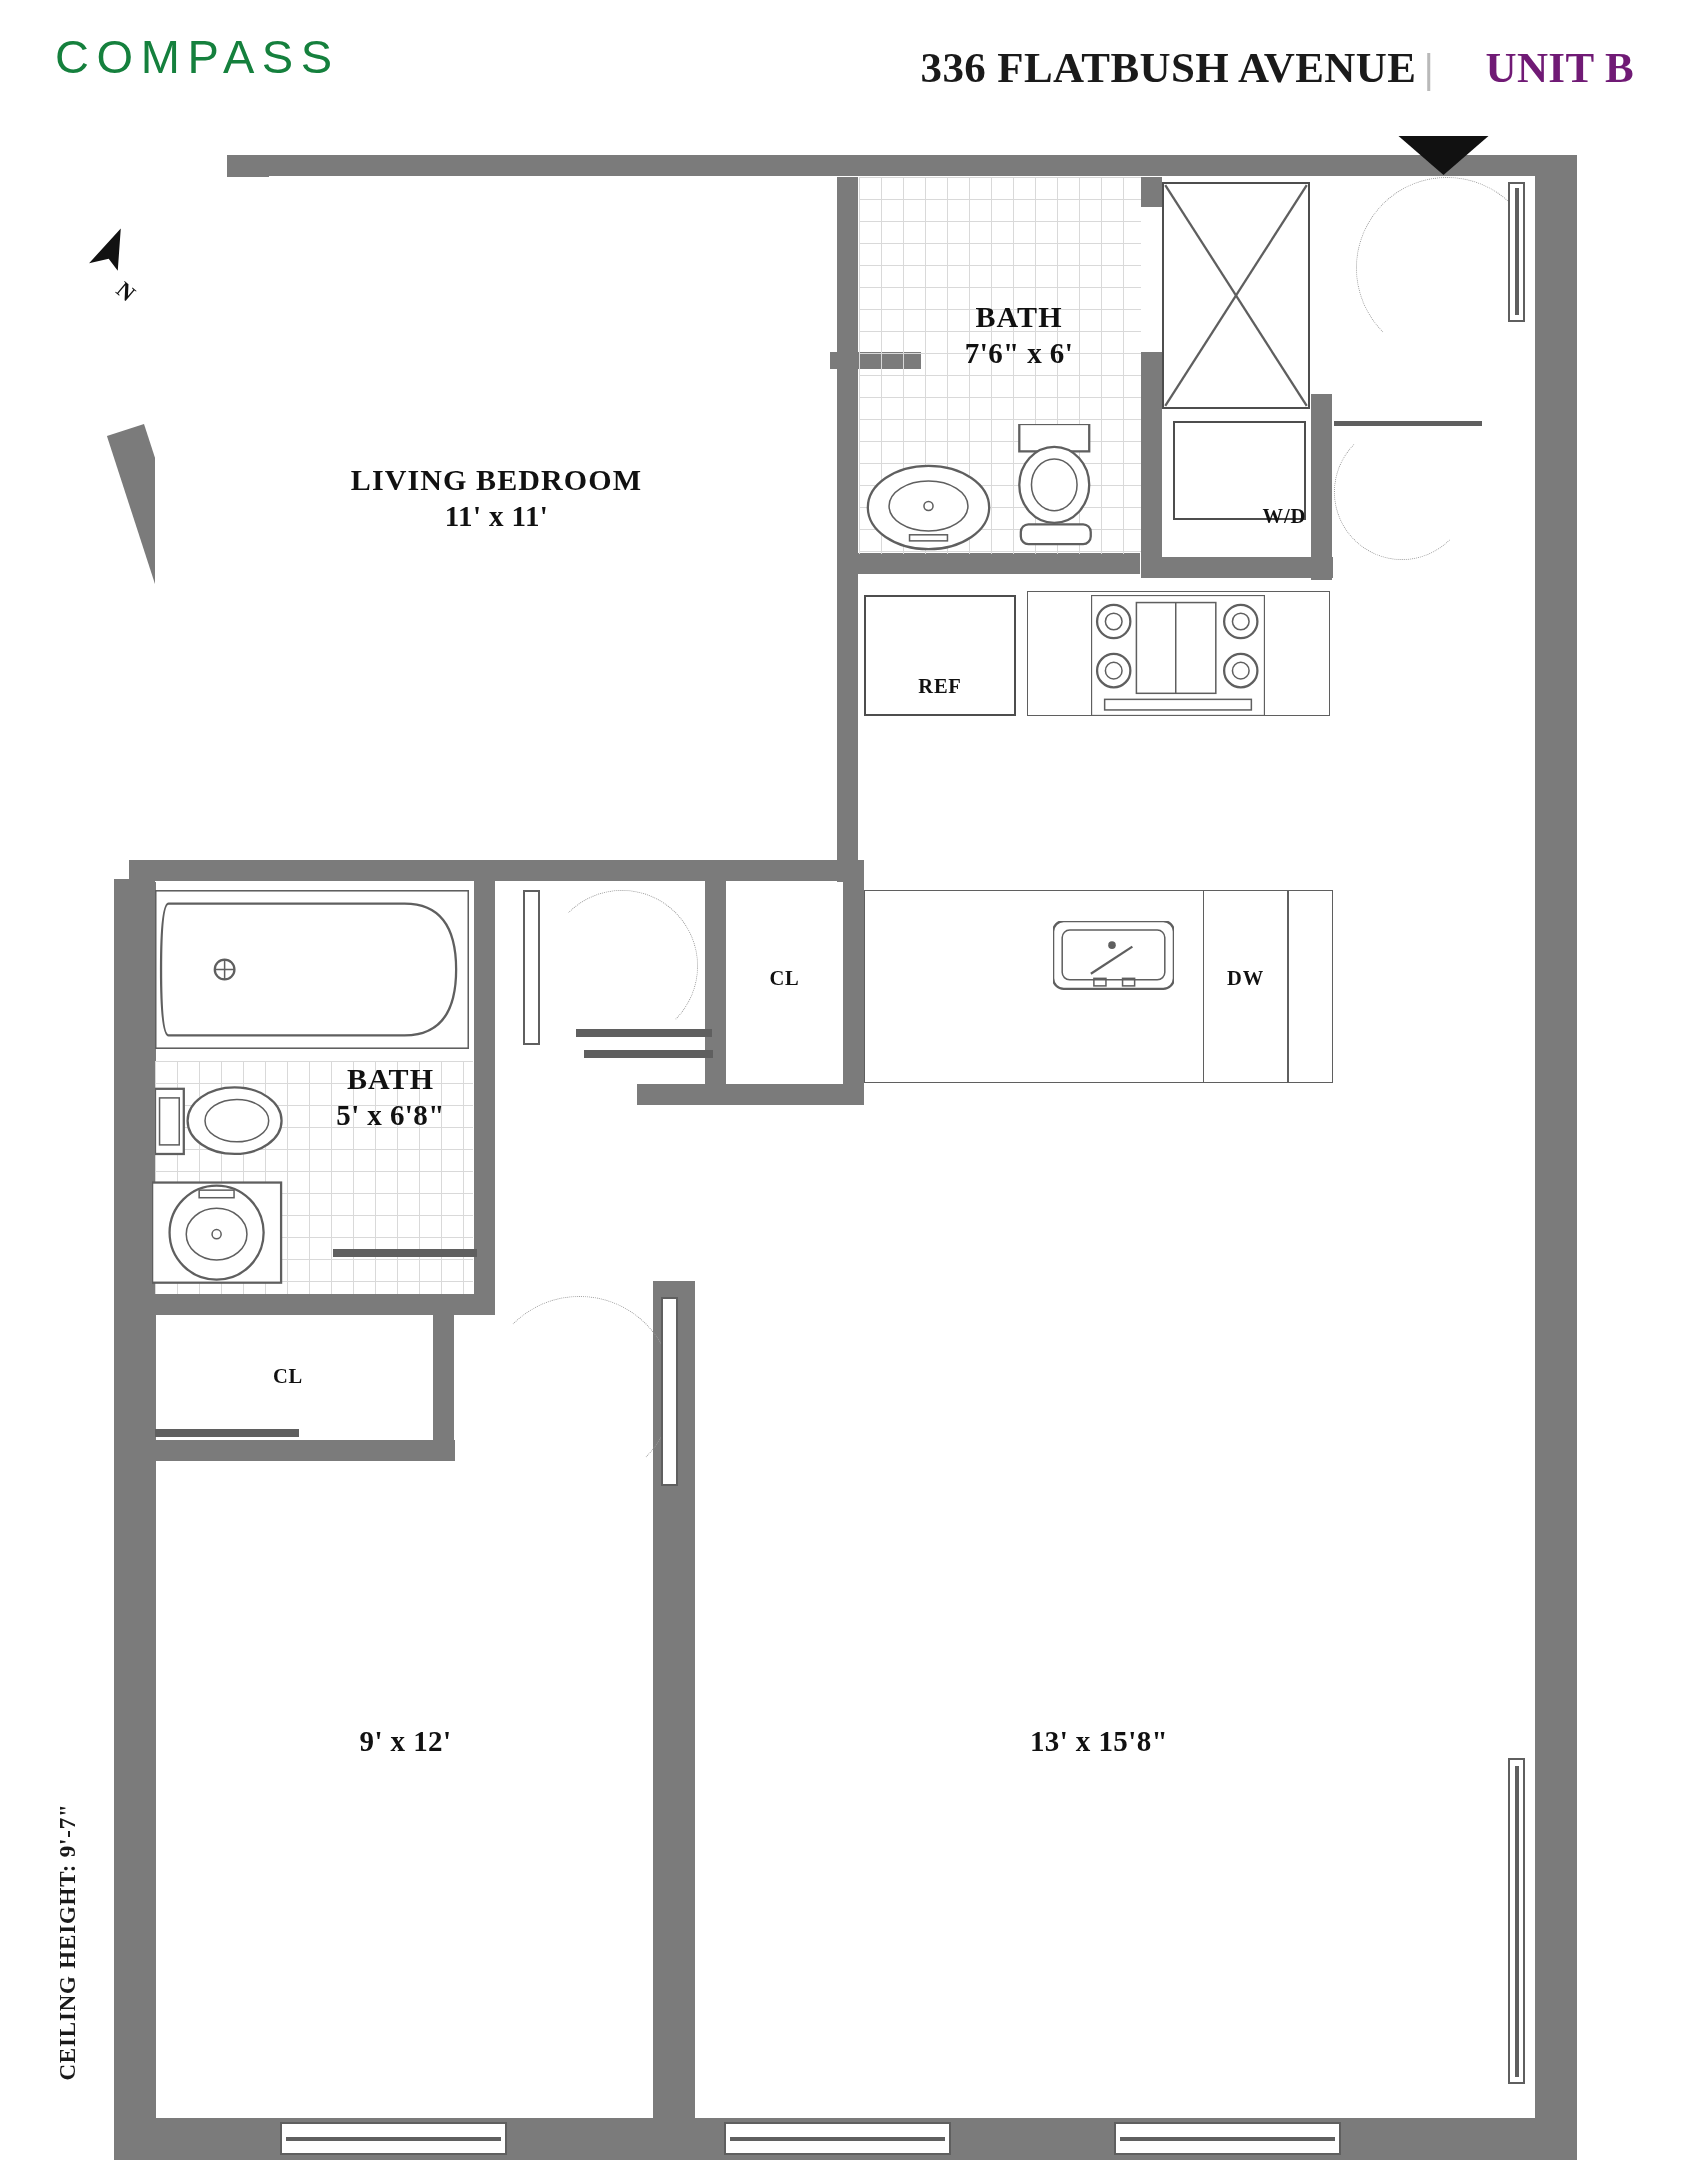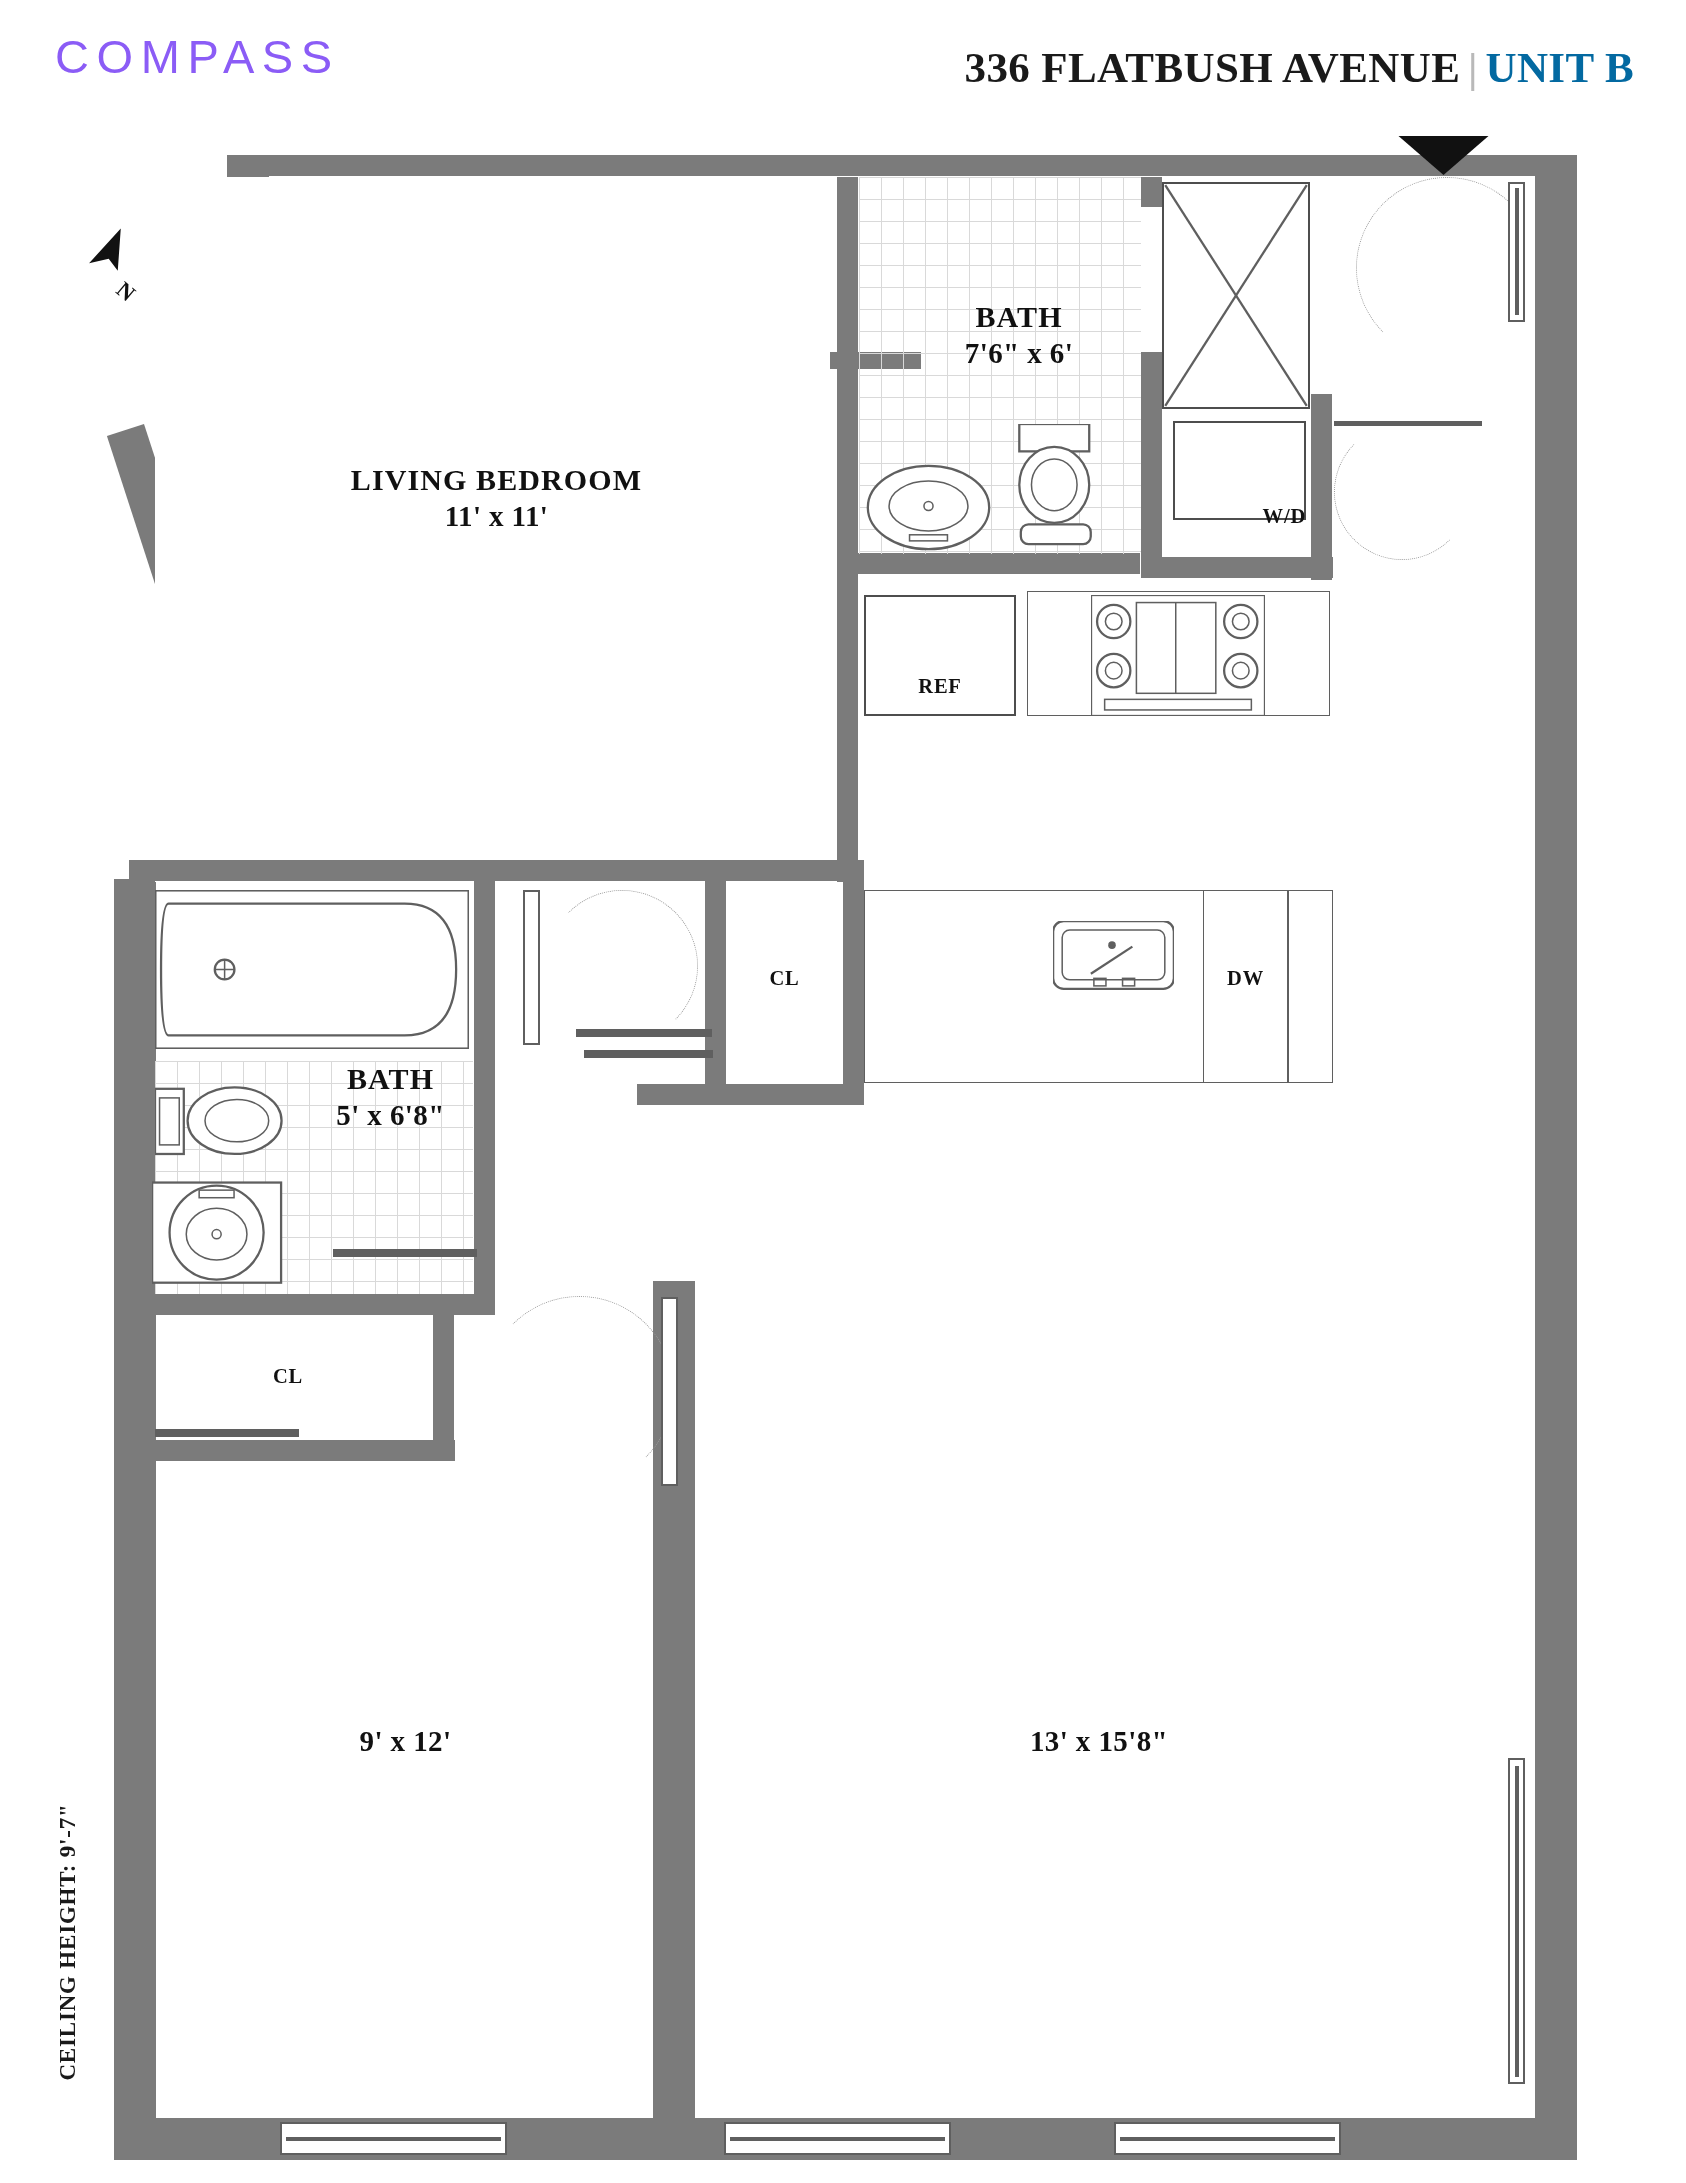--- a/index.html
+++ b/index.html
@@ -1,26 +1,26 @@
 <!DOCTYPE html>
 <html style="font-size:12px"><head>
 <meta charset="utf-8">
 <style>
   html,body{margin:0;padding:0;background:#ffffff;}
   body{width:1687px;height:2183px;position:relative;font-family:"Liberation Serif",serif;overflow:hidden;}
   #root{position:absolute;left:0;top:0;width:1687px;height:2183px;}
 
   
   .brand{position:absolute;left:55px;top:29px;font-family:"Liberation Sans",sans-serif;
-         font-size:47px;letter-spacing:7.6px;color:#8b5cf6;font-weight:400;}
+         font-size:47px;letter-spacing:7.6px;color:#15803d;font-weight:400;}
   .title{position:absolute;right:53px;top:67px;transform:translateY(-50%);
          font-family:"Liberation Serif",serif;font-weight:bold;font-size:43px;
          color:#1a1a1a;white-space:nowrap;letter-spacing:0.4px;}
   .title .sep{color:#b9b9b9;font-weight:bold;margin:0 7.6px;}
-  .title .unit{color:#0369a1;font-weight:bold;}
+  .title .unit{color:#701a75;font-weight:bold;margin-left:44px;}
 
   
   .ceiling{position:absolute;left:-91px;top:1929px;width:318px;text-align:center;
            transform:rotate(-90deg);font-family:"Liberation Serif",serif;font-weight:bold;
            font-size:23px;letter-spacing:0.8px;color:#1a1a1a;}
 
   
   .wall{position:absolute;background:#7b7b7b;}
   .wallrot{position:absolute;background:#7b7b7b;transform-origin:left top;}
   .room{position:absolute;background:#ffffff;}

